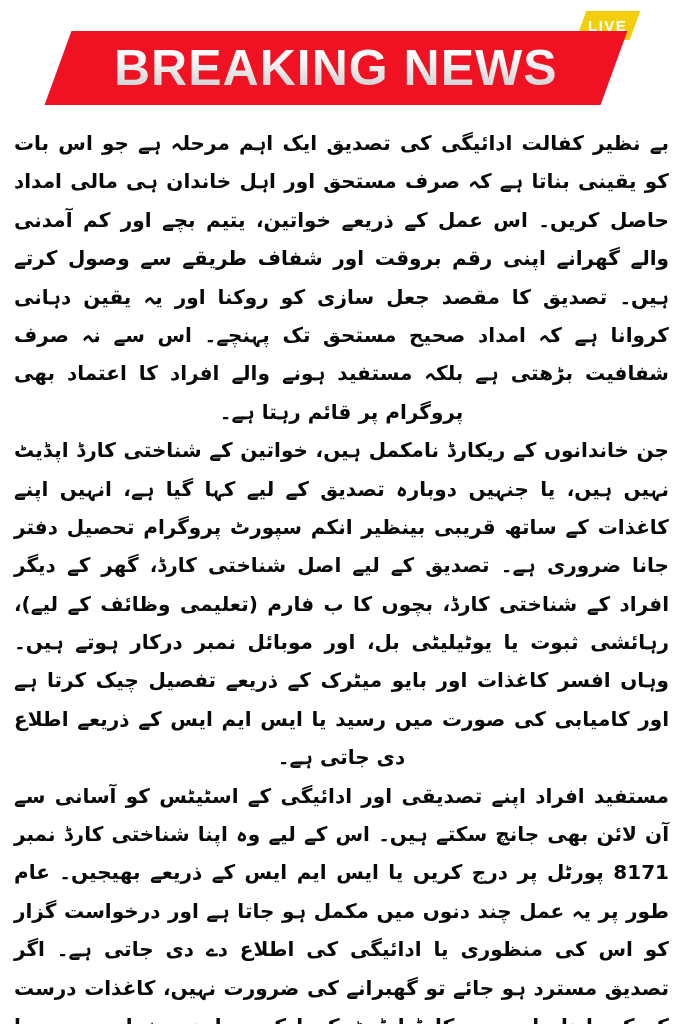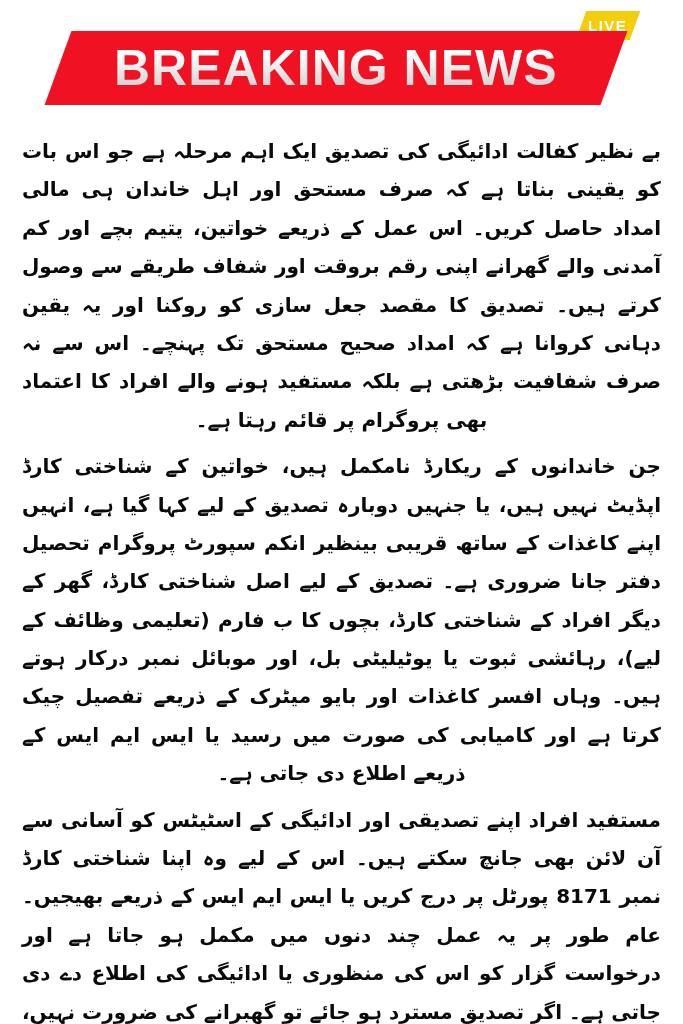--- a/index.html
+++ b/index.html
@@ -76,21 +76,21 @@
     direction: rtl;
     unicode-bidi: embed;
     color: #0a0a0a;
     font-family: "DejaVu Sans", sans-serif;
     font-size: 20px;
     font-weight: 600;
     line-height: 1.92;
     text-align: justify;
     text-align-last: center;
   }
-  .article p { margin: 8px; }
+  .article p { margin: 0; }
 </style>
 </head>
 <body>
 
 <div class="page">
 
   <div class="live-badge">
     <span>LIVE</span>
   </div>
 

